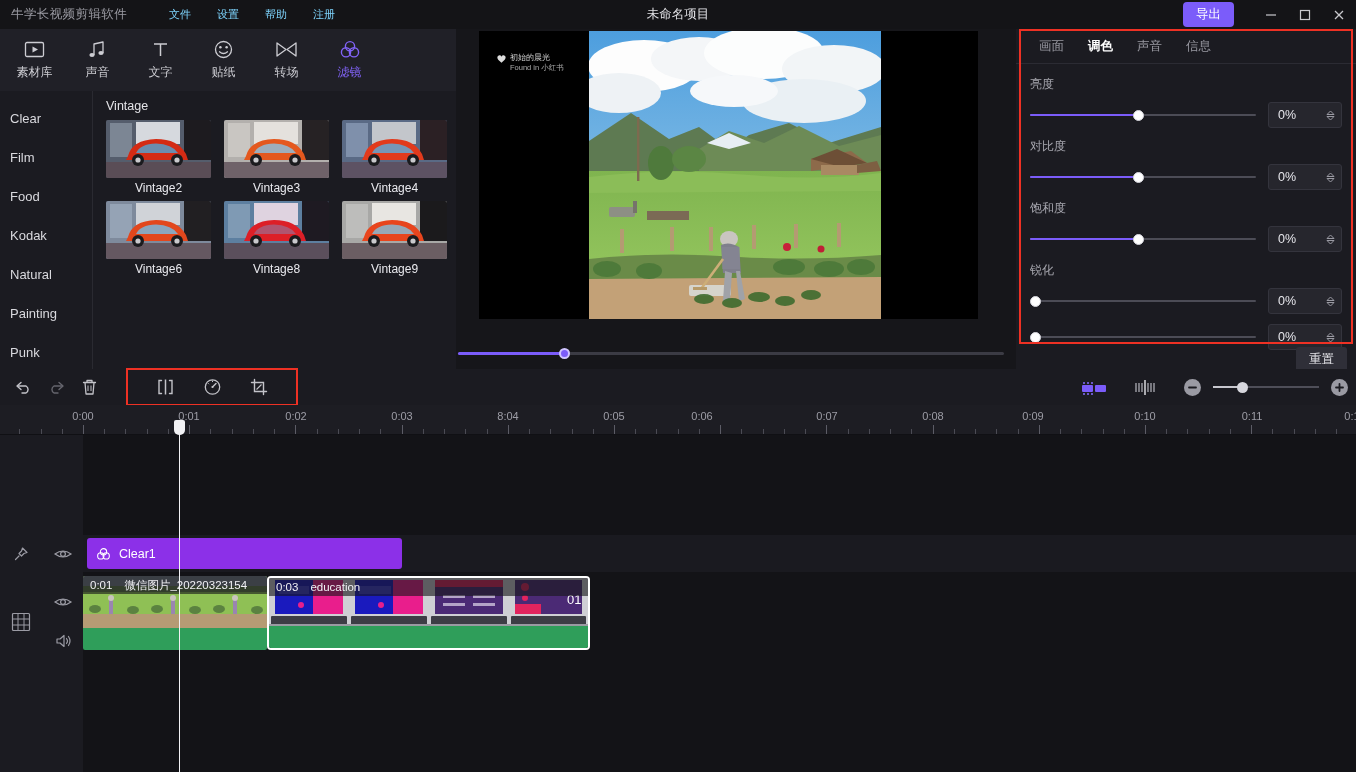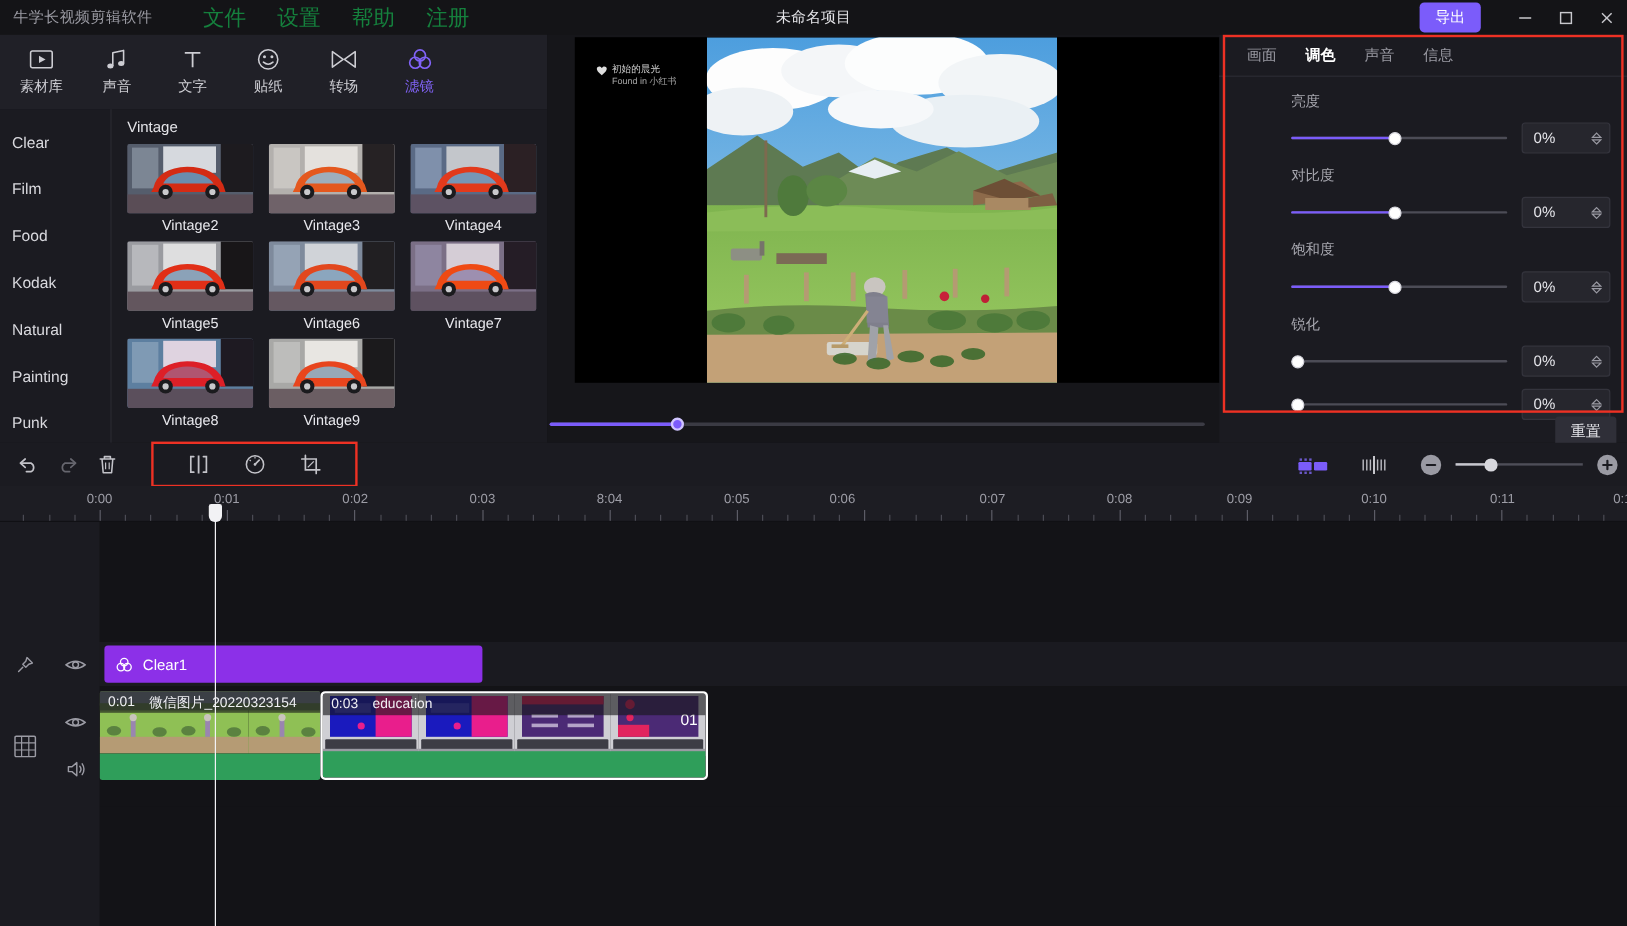--- a/index.html
+++ b/index.html
@@ -15,21 +15,21 @@
   
   .titlebar {
     position: absolute; top: 0; left: 0; width: 1356px; height: 29px;
     background: #141417; display: flex; align-items: center;
   }
   .app-name {
     font-size: 12.5px; color: #9a9aa2; padding-left: 11px; letter-spacing: .4px;
   }
   .menu { display: flex; align-items: center; margin-left: 29px; gap: 0; }
   .menu-item {
-    font-size: 18px; color: #15803d; padding: 3px 13px; cursor: default; font-family: Liberation Mono, monospace;
+    font-size: 11px; color: #7dd3fc; padding: 3px 13px; cursor: default; font-family: Liberation Mono, monospace;
   }
   .doc-title {
     position: absolute; left: 0; right: 0; text-align: center;
     font-size: 12.5px; color: #e2e2e6; pointer-events: none;
   }
   .tb-right {
     position: absolute; right: 0; top: 0; height: 29px;
     display: flex; align-items: center; gap: 0;
   }
   .export-btn {
@@ -85,21 +85,21 @@
     text-align: center; font-size: 12px; color: #e9e9ee;
     margin-top: 3px; margin-bottom: 4px;
   }
 
   
   .preview {
     position: absolute; top: 29px; left: 456px; width: 560px; height: 340px;
     background: #16161a;
   }
   .video-stage {
-    position: absolute; top: 2px; left: 23px; width: 540px; height: 288px;
+    position: absolute; top: 2px; left: 23px; width: 499px; height: 288px;
     background: #000;
   }
   .video-frame {
     position: absolute; top: 0; left: 110px; width: 292px; height: 288px;
     overflow: hidden;
   }
   .video-frame svg { display: block; }
   .watermark {
     position: absolute; top: 22px; left: 17px; color: #ffffffcc;
     font-size: 8px; line-height: 1.25; display: flex; gap: 3px; align-items: flex-start;
@@ -157,21 +157,21 @@
   }
   .insp-tabs {
     display: flex; align-items: center; height: 35px;
     border-bottom: 1px solid #2b2b33; padding-left: 12px; gap: 2px;
   }
   .itab {
     font-size: 12.5px; color: #9a9aa3; padding: 6px 11px; cursor: pointer;
   }
   .itab.active { color: #ffffff; font-weight: bold; }
   .sliders { padding: 12px 14px 0 14px; }
-  .srow { margin-bottom: 10px; margin-left: 46px; }
+  .srow { margin-bottom: 10px; }
   .slabel { font-size: 12px; color: #a8a8b0; margin-bottom: 9px; }
   .sctl { display: flex; align-items: center; gap: 12px; }
   .strack {
     position: relative; flex: 1; height: 12px;
   }
   .strack .bg {
     position: absolute; top: 5px; left: 0; right: 0; height: 2px;
     background: #4c4c56; border-radius: 1px;
   }
   .strack .fg {
@@ -478,76 +478,40 @@
                 <path d="M30 33 Q34 24 50 23.5 Q66 24 72 33 Z" fill="#7796b6"></path>
                 <circle cx="32" cy="40" r="6" fill="#1b1b1e"></circle>
                 <circle cx="32" cy="40" r="2.6" fill="#c9c9cc"></circle>
                 <circle cx="71" cy="40" r="6" fill="#1b1b1e"></circle>
                 <circle cx="71" cy="40" r="2.6" fill="#c9c9cc"></circle>
               </svg>
           </div>
           <div class="fname">Vintage4</div>
         </div>
 
-        <div class="fcell">
-          <div class="thumb">
-            <svg viewBox="0 0 105 58" preserveAspectRatio="none">
-                <rect width="105" height="58" fill="#9a9ba0"></rect>
-                <rect x="4" y="3" width="22" height="34" fill="#b7b8bc"></rect>
-                <rect x="30" y="2" width="44" height="22" fill="#dededf"></rect>
-                <rect x="78" y="0" width="27" height="40" fill="#181618"></rect>
-                <rect y="42" width="105" height="16" fill="#63565e"></rect>
-                <path d="M22 36 Q26 20 50 19 Q72 19 80 34 L82 40 L20 40 Z" fill="#e12f17"></path>
-                <path d="M30 33 Q34 24 50 23.5 Q66 24 72 33 Z" fill="#8ba2b8"></path>
-                <circle cx="32" cy="40" r="6" fill="#1b1b1e"></circle>
-                <circle cx="32" cy="40" r="2.6" fill="#c9c9cc"></circle>
-                <circle cx="71" cy="40" r="6" fill="#1b1b1e"></circle>
-                <circle cx="71" cy="40" r="2.6" fill="#c9c9cc"></circle>
-              </svg>
-          </div>
-          <div class="fname">Vintage5</div>
-        </div>
 
         <div class="fcell">
           <div class="thumb">
             <svg viewBox="0 0 105 58" preserveAspectRatio="none">
                 <rect width="105" height="58" fill="#7e8a9c"></rect>
                 <rect x="4" y="3" width="22" height="34" fill="#95a3b5"></rect>
                 <rect x="30" y="2" width="44" height="22" fill="#d0d3d8"></rect>
                 <rect x="78" y="0" width="27" height="40" fill="#211f22"></rect>
                 <rect y="42" width="105" height="16" fill="#655861"></rect>
                 <path d="M22 36 Q26 20 50 19 Q72 19 80 34 L82 40 L20 40 Z" fill="#e2471d"></path>
                 <path d="M30 33 Q34 24 50 23.5 Q66 24 72 33 Z" fill="#8ba6be"></path>
                 <circle cx="32" cy="40" r="6" fill="#1b1b1e"></circle>
                 <circle cx="32" cy="40" r="2.6" fill="#c9c9cc"></circle>
                 <circle cx="71" cy="40" r="6" fill="#1b1b1e"></circle>
                 <circle cx="71" cy="40" r="2.6" fill="#c9c9cc"></circle>
               </svg>
           </div>
           <div class="fname">Vintage6</div>
         </div>
 
-        <div class="fcell">
-          <div class="thumb">
-            <svg viewBox="0 0 105 58" preserveAspectRatio="none">
-                <rect width="105" height="58" fill="#7b6f86"></rect>
-                <rect x="4" y="3" width="22" height="34" fill="#8e85a0"></rect>
-                <rect x="30" y="2" width="44" height="22" fill="#d5cdd6"></rect>
-                <rect x="78" y="0" width="27" height="40" fill="#251d26"></rect>
-                <rect y="42" width="105" height="16" fill="#5e5160"></rect>
-                <path d="M22 36 Q26 20 50 19 Q72 19 80 34 L82 40 L20 40 Z" fill="#ef4a14"></path>
-                <path d="M30 33 Q34 24 50 23.5 Q66 24 72 33 Z" fill="#9d8fb0"></path>
-                <circle cx="32" cy="40" r="6" fill="#1b1b1e"></circle>
-                <circle cx="32" cy="40" r="2.6" fill="#c9c9cc"></circle>
-                <circle cx="71" cy="40" r="6" fill="#1b1b1e"></circle>
-                <circle cx="71" cy="40" r="2.6" fill="#c9c9cc"></circle>
-              </svg>
-          </div>
-          <div class="fname">Vintage7</div>
-        </div>
 
         <div class="fcell">
           <div class="thumb">
             <svg viewBox="0 0 105 58" preserveAspectRatio="none">
                 <rect width="105" height="58" fill="#5d7fa0"></rect>
                 <rect x="4" y="3" width="22" height="34" fill="#7f9ab4"></rect>
                 <rect x="30" y="2" width="44" height="22" fill="#dfd3e0"></rect>
                 <rect x="78" y="0" width="27" height="40" fill="#1e1a22"></rect>
                 <rect y="42" width="105" height="16" fill="#5b4f5c"></rect>
                 <path d="M22 36 Q26 20 50 19 Q72 19 80 34 L82 40 L20 40 Z" fill="#dd1f27"></path>

